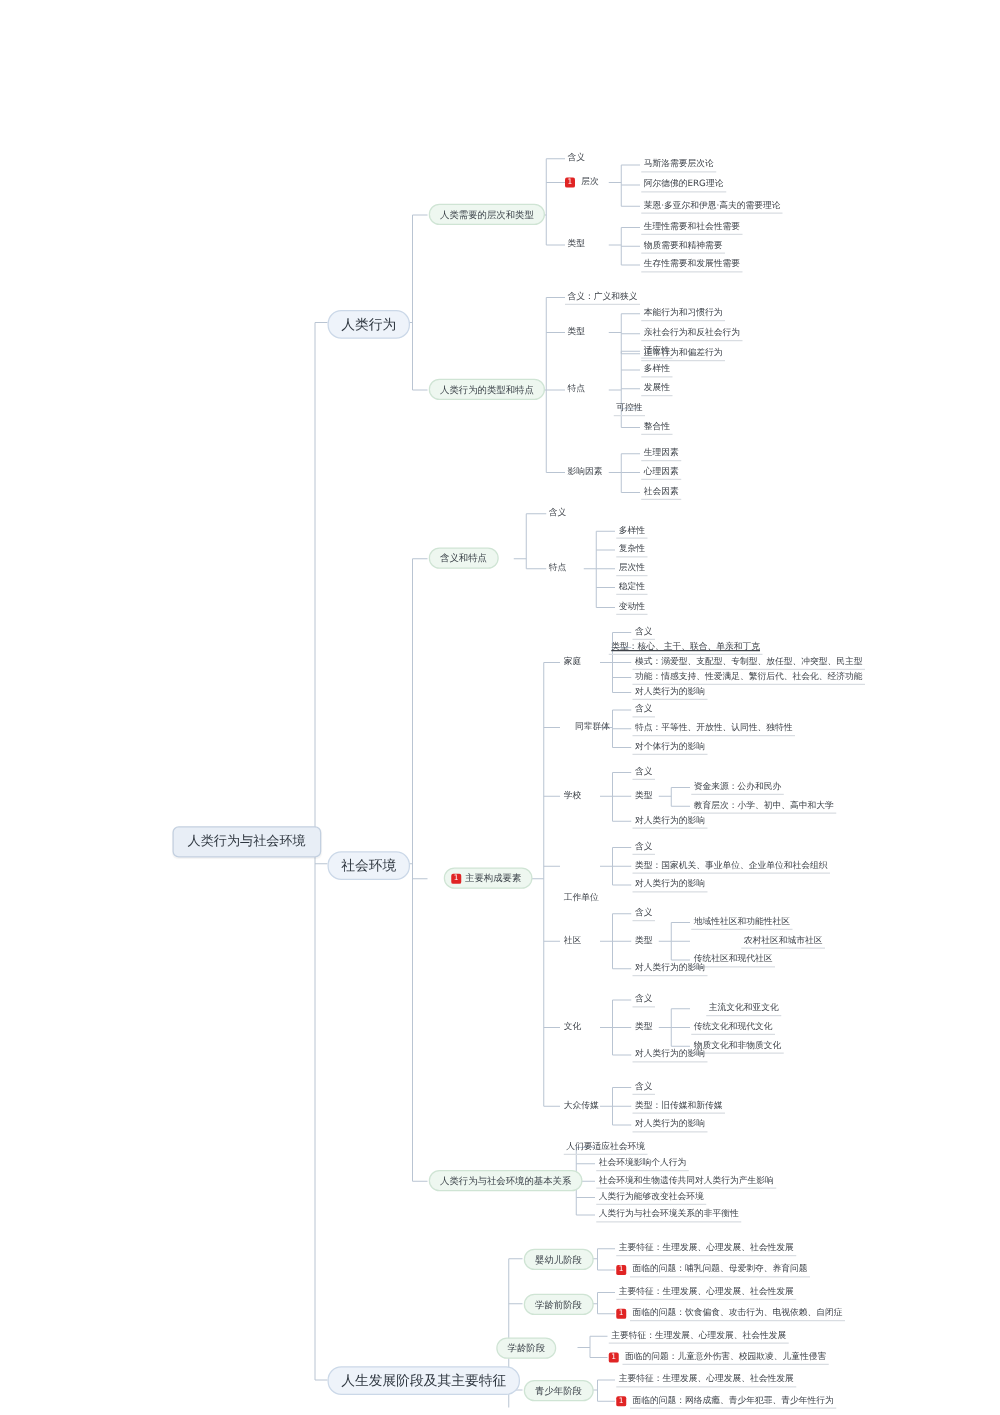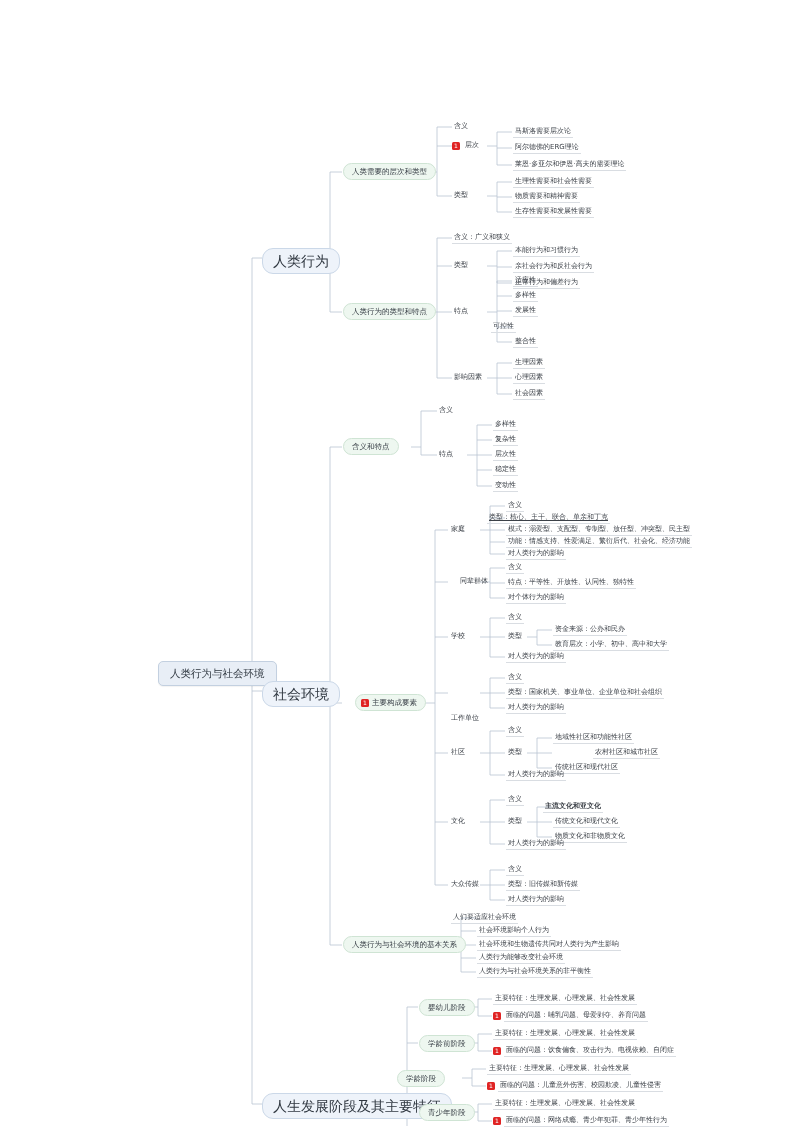--- a/index.html
+++ b/index.html
@@ -10,26 +10,25 @@
   }
   #canvas{position:absolute;left:0;top:0;width:800px;height:1132px;}
   svg.links{position:absolute;left:0;top:0;width:800px;height:1132px;pointer-events:none;}
   .node{position:absolute;white-space:nowrap;line-height:1;}
 
   
   .n-root{
     background:#e8eef6;border:1px solid #c3d0e0;border-radius:5px;
     padding:6px 11px;font-size:10.5px;color:#2f3740;
     box-shadow:0 1px 1px rgba(0,0,0,.05);
-    margin-left:20px;
   }
   
   .n-l1{
     background:#eef3fa;border:1px solid #cbd8e8;border-radius:11px;
-    padding:5px 10px;font-size:14px;color:#2f3740;
+    padding:5px 10px;font-size:11px;color:#2f3740;
   }
   
   .n-l2{
     background:#eef7f0;border:1px solid #cfe4d4;border-radius:9px;
     padding:3.5px 8px;font-size:7.5px;color:#3a4148;
   }
   
   .n-l2.flag{padding-left:5px;}
   
   .n-t{font-size:7px;color:#3c4148;padding:1px 2px;}
@@ -318,21 +317,21 @@
   <div class="node n-t u" style="left:506px;top:726px;">含义</div>
   <div class="node n-t" style="left:506px;top:748px;">类型</div>
   <div class="node n-t u" style="left:553px;top:733px;">地域性社区和功能性社区</div>
   <div class="node n-t u" style="left:553px;top:748px;margin-left:40px;">农村社区和城市社区</div>
   <div class="node n-t u" style="left:553px;top:763px;">传统社区和现代社区</div>
   <div class="node n-t u" style="left:506px;top:770px;">对人类行为的影响</div>
 
   <div class="node n-t" style="left:449px;top:817px;">文化</div>
   <div class="node n-t u" style="left:506px;top:795px;">含义</div>
   <div class="node n-t" style="left:506px;top:817px;">类型</div>
-  <div class="node n-t u" style="left:543px;top:802px;font-weight:bold;">主流文化和亚文化</div>
+  <div class="node n-t u" style="left:565px;top:802px;">主流文化和亚文化</div>
   <div class="node n-t u" style="left:553px;top:817px;">传统文化和现代文化</div>
   <div class="node n-t u" style="left:553px;top:832px;">物质文化和非物质文化</div>
   <div class="node n-t u" style="left:506px;top:839px;">对人类行为的影响</div>
 
   <div class="node n-t" style="left:449px;top:880px;">大众传媒</div>
   <div class="node n-t u" style="left:506px;top:865px;">含义</div>
   <div class="node n-t u" style="left:506px;top:880px;">类型：旧传媒和新传媒</div>
   <div class="node n-t u" style="left:506px;top:895px;">对人类行为的影响</div>
 
   <div class="node n-l2" style="left:343px;top:936px;">人类行为与社会环境的基本关系</div>

